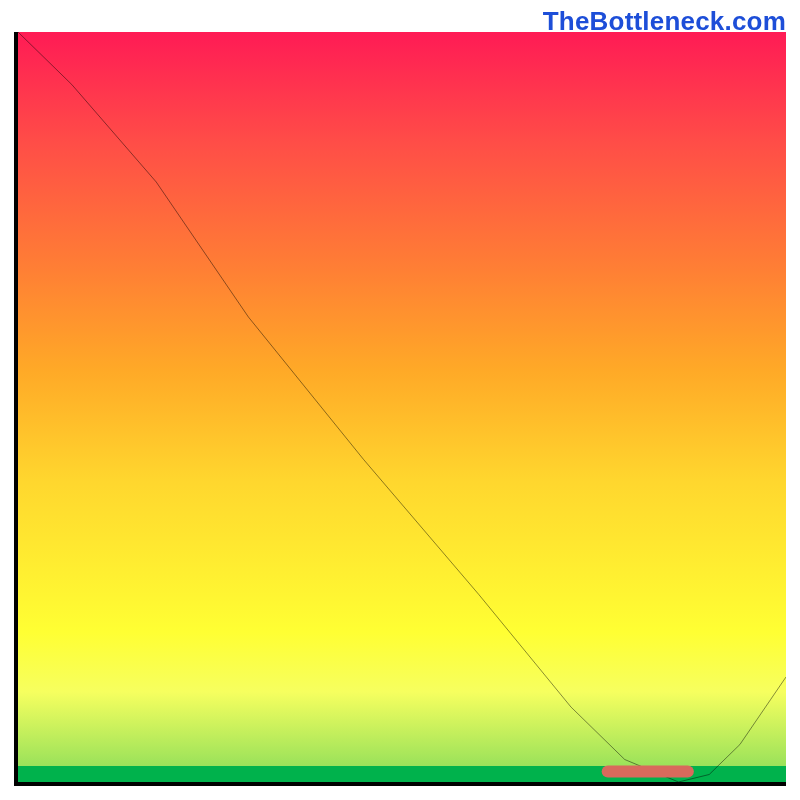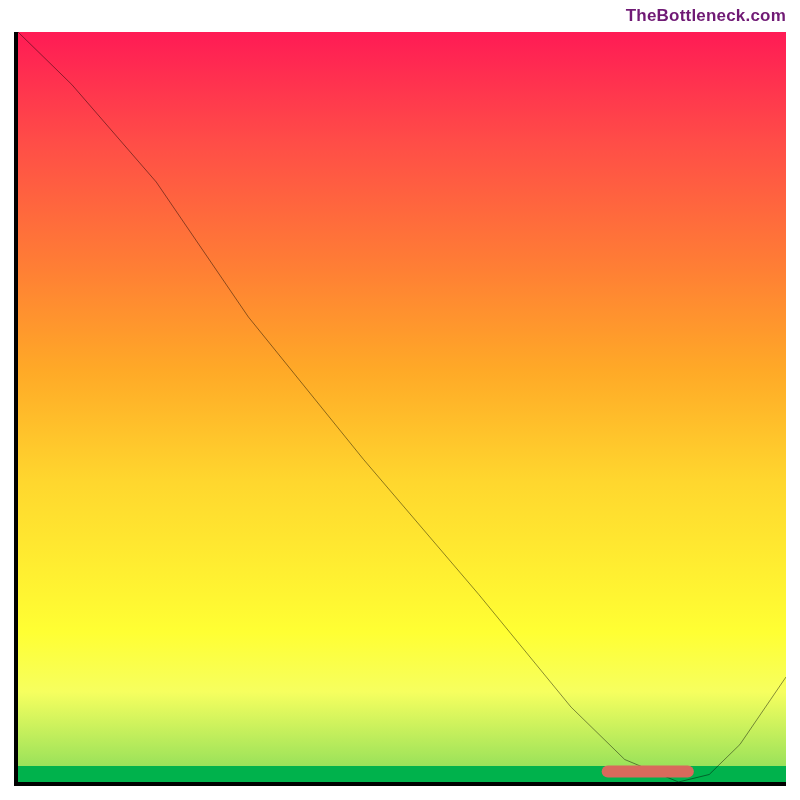--- a/index.html
+++ b/index.html
@@ -13,23 +13,23 @@
   }
   .wrap {
     position: relative;
     width: 800px;
     height: 800px;
   }
   .watermark {
     position: absolute;
     top: 6px;
     right: 14px;
-    font-size: 17px;
+    font-size: 26px;
     font-weight: 600;
-    color: #701a75;
+    color: #1d4ed8;
     letter-spacing: 0.2px;
   }
   .plot-area {
     position: absolute;
     left: 14px;
     top: 32px;
     width: 772px;
     height: 754px;
     border-left: 4px solid #000;
     border-bottom: 4px solid #000;

